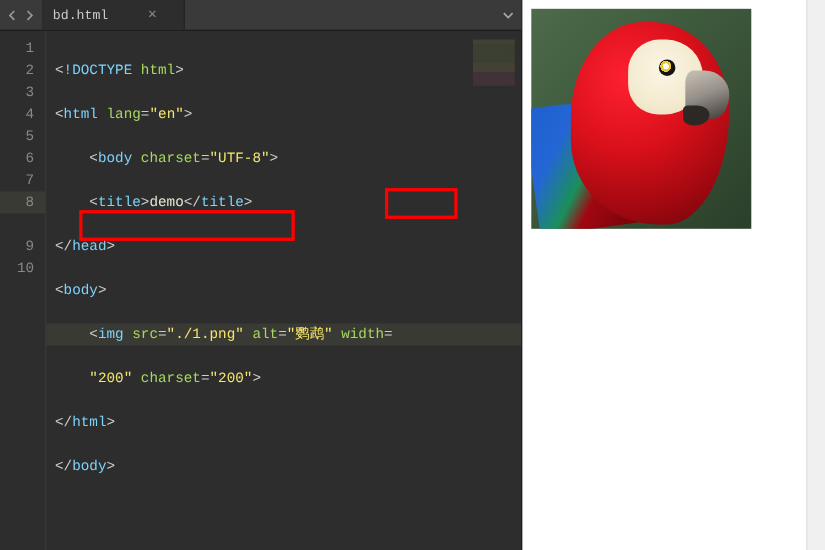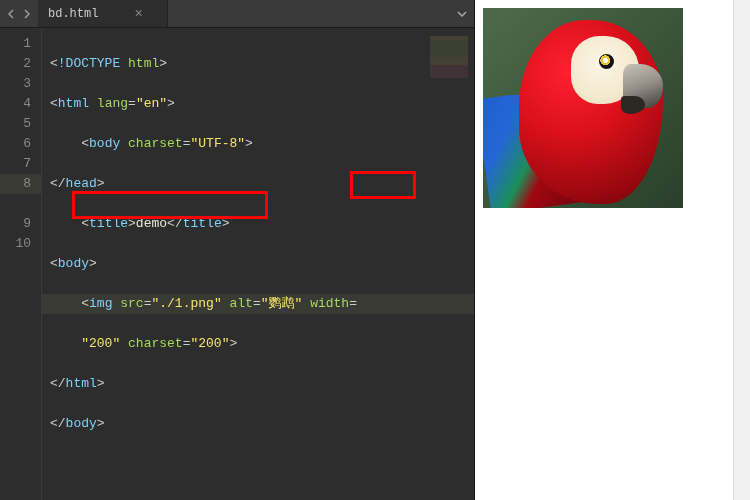--- a/index.html
+++ b/index.html
@@ -249,22 +249,22 @@
       <div>7</div>
       <div style="background:#3a3a35;">8</div>
       <div></div>
       <div>9</div>
       <div>10</div>
     </div>
     <div class="code">
 <div class="ln"><span class="punct">&lt;</span><span class="tag">!DOCTYPE</span> <span class="attr">html</span><span class="punct">&gt;</span></div>
 <div class="ln"><span class="punct">&lt;</span><span class="tag">html</span> <span class="attr">lang</span><span class="punct">=</span><span class="str">"en"</span><span class="punct">&gt;</span></div>
 <div class="ln">    <span class="punct">&lt;</span><span class="tag">body</span> <span class="attr">charset</span><span class="punct">=</span><span class="str">"UTF-8"</span><span class="punct">&gt;</span></div>
+<div class="ln">    <span class="punct">&lt;</span><span class="tag">title</span><span class="punct">&gt;</span><span class="txt">demo</span><span class="punct">&lt;/</span><span class="tag">title</span><span class="punct">&gt;</span></div>
 <div class="ln"><span class="punct">&lt;/</span><span class="tag">head</span><span class="punct">&gt;</span></div>
-<div class="ln">    <span class="punct">&lt;</span><span class="tag">title</span><span class="punct">&gt;</span><span class="txt">demo</span><span class="punct">&lt;/</span><span class="tag">title</span><span class="punct">&gt;</span></div>
 <div class="ln"><span class="punct">&lt;</span><span class="tag">body</span><span class="punct">&gt;</span></div>
 <div class="ln active-line">    <span class="punct">&lt;</span><span class="tag">img</span> <span class="attr">src</span><span class="punct">=</span><span class="str">"./1.png"</span> <span class="attr">alt</span><span class="punct">=</span><span class="str">"鹦鹉"</span> <span class="attr">width</span><span class="punct">=</span></div>
 <div class="ln">    <span class="str">"200"</span> <span class="attr">charset</span><span class="punct">=</span><span class="str">"200"</span><span class="punct">&gt;</span></div>
 <div class="ln"><span class="punct">&lt;/</span><span class="tag">html</span><span class="punct">&gt;</span></div>
 <div class="ln"><span class="punct">&lt;/</span><span class="tag">body</span><span class="punct">&gt;</span></div>
       <div class="highlight-box" style="left:308px; top:143px; width:66px; height:28px;"></div>
       <div class="highlight-box" style="left:30px; top:163px; width:196px; height:28px;"></div>
       <div class="minimap"></div>
     </div>
   </div>

